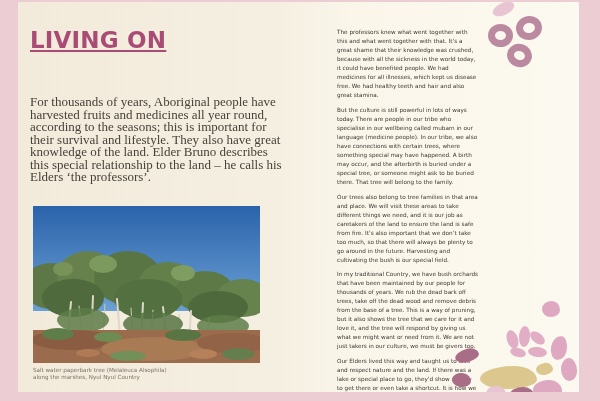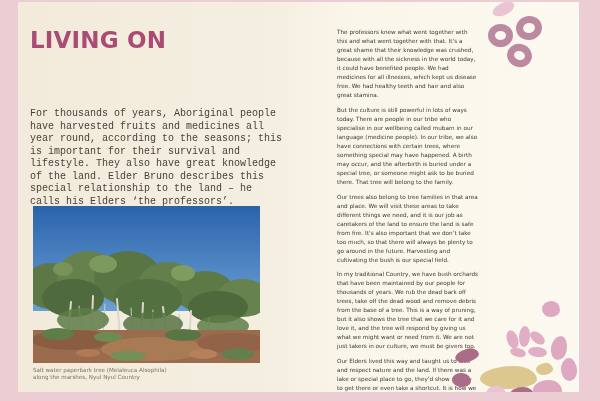--- a/index.html
+++ b/index.html
@@ -9,26 +9,26 @@
   }
   .spread {
     position:absolute; left:18px; top:2px; right:21px; bottom:9px;
     background:linear-gradient(90deg,#f2ebdc 0%,#f5efe1 46%,#faf6ea 60%,#fcf9f0 100%);
     overflow:hidden;
   }
   
   .title {
     position:absolute; left:12px; top:13px;
     font-weight:bold; font-size:23px; line-height:21.5px;
-    letter-spacing:0.2px; color:#a94b74;
+    letter-spacing:0.2px; color:#a94b74;text-decoration:underline;
   }
   .intro {
-    position:absolute; left:12px; top:96px; width:254px;
-    font-family:Liberation Mono, monospace;
-    font-size:10px; line-height:12.5px; color:#47413a;
+    position:absolute; left:12px; top:81px; width:254px;
+    font-family:Liberation Serif, serif;
+    font-size:13px; line-height:12.5px; color:#47413a;
   }
   .photo {
     position:absolute; left:15px; top:204px; width:227px; height:157px;
     overflow:hidden;
   }
   .photo svg { display:block; }
   .caption {
     position:absolute; left:15px; top:365px;
     font-size:5.6px; line-height:7.4px; color:#7a7164;
   }

